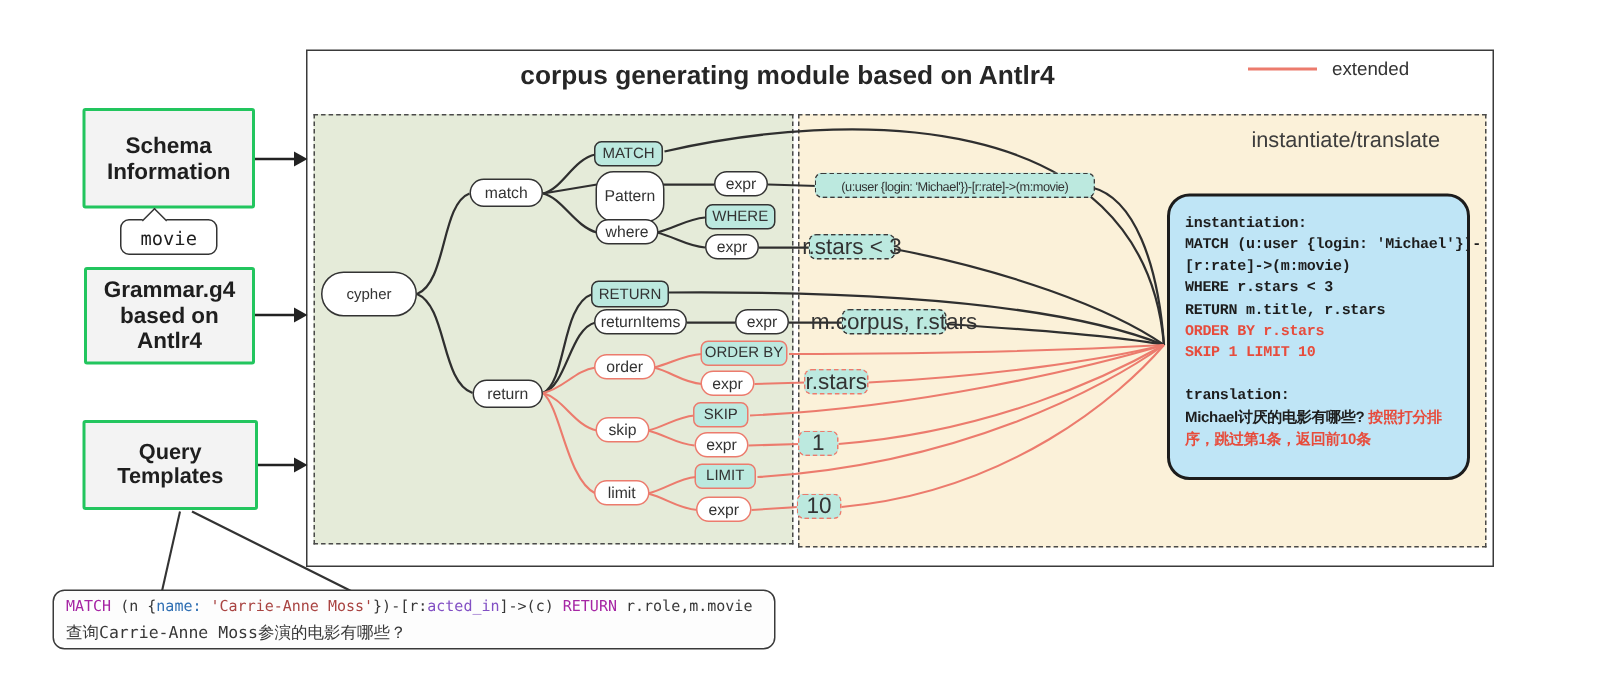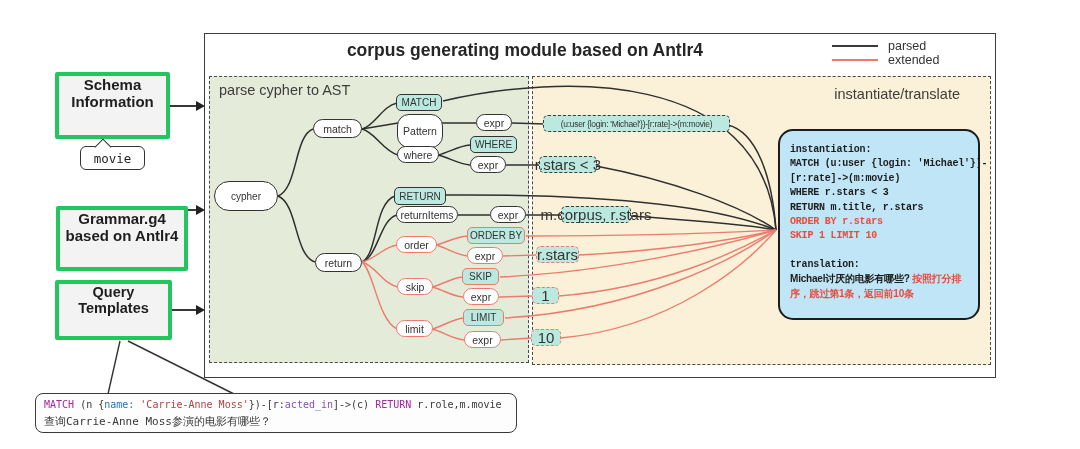--- a/index.html
+++ b/index.html
@@ -28,25 +28,25 @@
   .node{display:flex;align-items:center;justify-content:center;font-size:10.5px;
         color:#333;white-space:nowrap;box-sizing:border-box;}
   .pill{background:#fff;border:1.4px solid #333;border-radius:12px;}
   .pill.red{border-color:#ec7b6d;}
   .kw{background:#bce9df;border:1.4px solid #333;border-radius:5px;font-size:10px;}
   .kw.red{border-color:#ec7b6d;}
   .val{background:#bce9df;border:1.3px dashed #3a3a3a;border-radius:5px;font-size:15px;}
   .val.red{border-color:#ec7b6d;}
   .root{font-size:10px;}
   
-  .in-box{background:#f3f3f3;border:4px solid #22c55e;border-radius:2px;
-          display:flex;justify-content:center;text-align:center;
+  .in-box{background:#f3f3f3;border:2px solid #22c55e;border-radius:2px;
+          display:flex;align-items:center;justify-content:center;text-align:center;
           font-weight:bold;color:#1e1e1e;box-sizing:border-box;}
   .schema-box{left:55px;top:72px;width:115px;height:67px;font-size:15px;}
-  .grammar-box{left:56px;top:178px;width:132px;height:65px;font-size:15px;margin-top:28px;}
+  .grammar-box{left:56px;top:178px;width:114px;height:65px;font-size:15px;}
   .query-box{left:55px;top:280px;width:117px;height:60px;font-size:14.5px;}
   .bubble{left:80px;top:146px;width:63px;height:22px;background:#fff;
           border:1.6px solid #333;border-radius:6px;display:flex;align-items:center;
           justify-content:center;font-family:"DejaVu Sans Mono",monospace;
           font-size:12.5px;color:#1e1e1e;}
   .bubble-tail{left:97px;top:141px;width:11px;height:11px;background:#fff;
                border-left:1.6px solid #333;border-top:1.6px solid #333;
                transform:rotate(45deg);}
   
   .result-box{left:778px;top:129px;width:202px;height:191px;background:#bfe5f6;
@@ -129,30 +129,25 @@
     </g>
     <g stroke="#333" stroke-width="1.4" fill="none">
       <path d="M120,341 L108,394"></path>
       <path d="M128,341 L234,394"></path>
     </g>
   </svg>
 
   <div class="abs title">corpus generating module  based on Antlr4</div>
   <div class="abs legend">
     <div class="legend-row">
-      <span class="legend-line parsed"></span>
-      <span>parsed</span>
-    </div>
-    <div class="legend-row">
       <span class="legend-line extended"></span>
       <span>extended</span>
     </div>
   </div>
 
-  <div class="abs panel-label label-left">parse cypher to AST</div>
   <div class="abs panel-label label-right">instantiate/translate</div>
 
   <div class="abs in-box schema-box">
     <span>Schema Information</span>
   </div>
   <div class="abs bubble">
     <span>movie</span>
   </div>
   <div class="abs bubble-tail"></div>
   <div class="abs in-box grammar-box">

